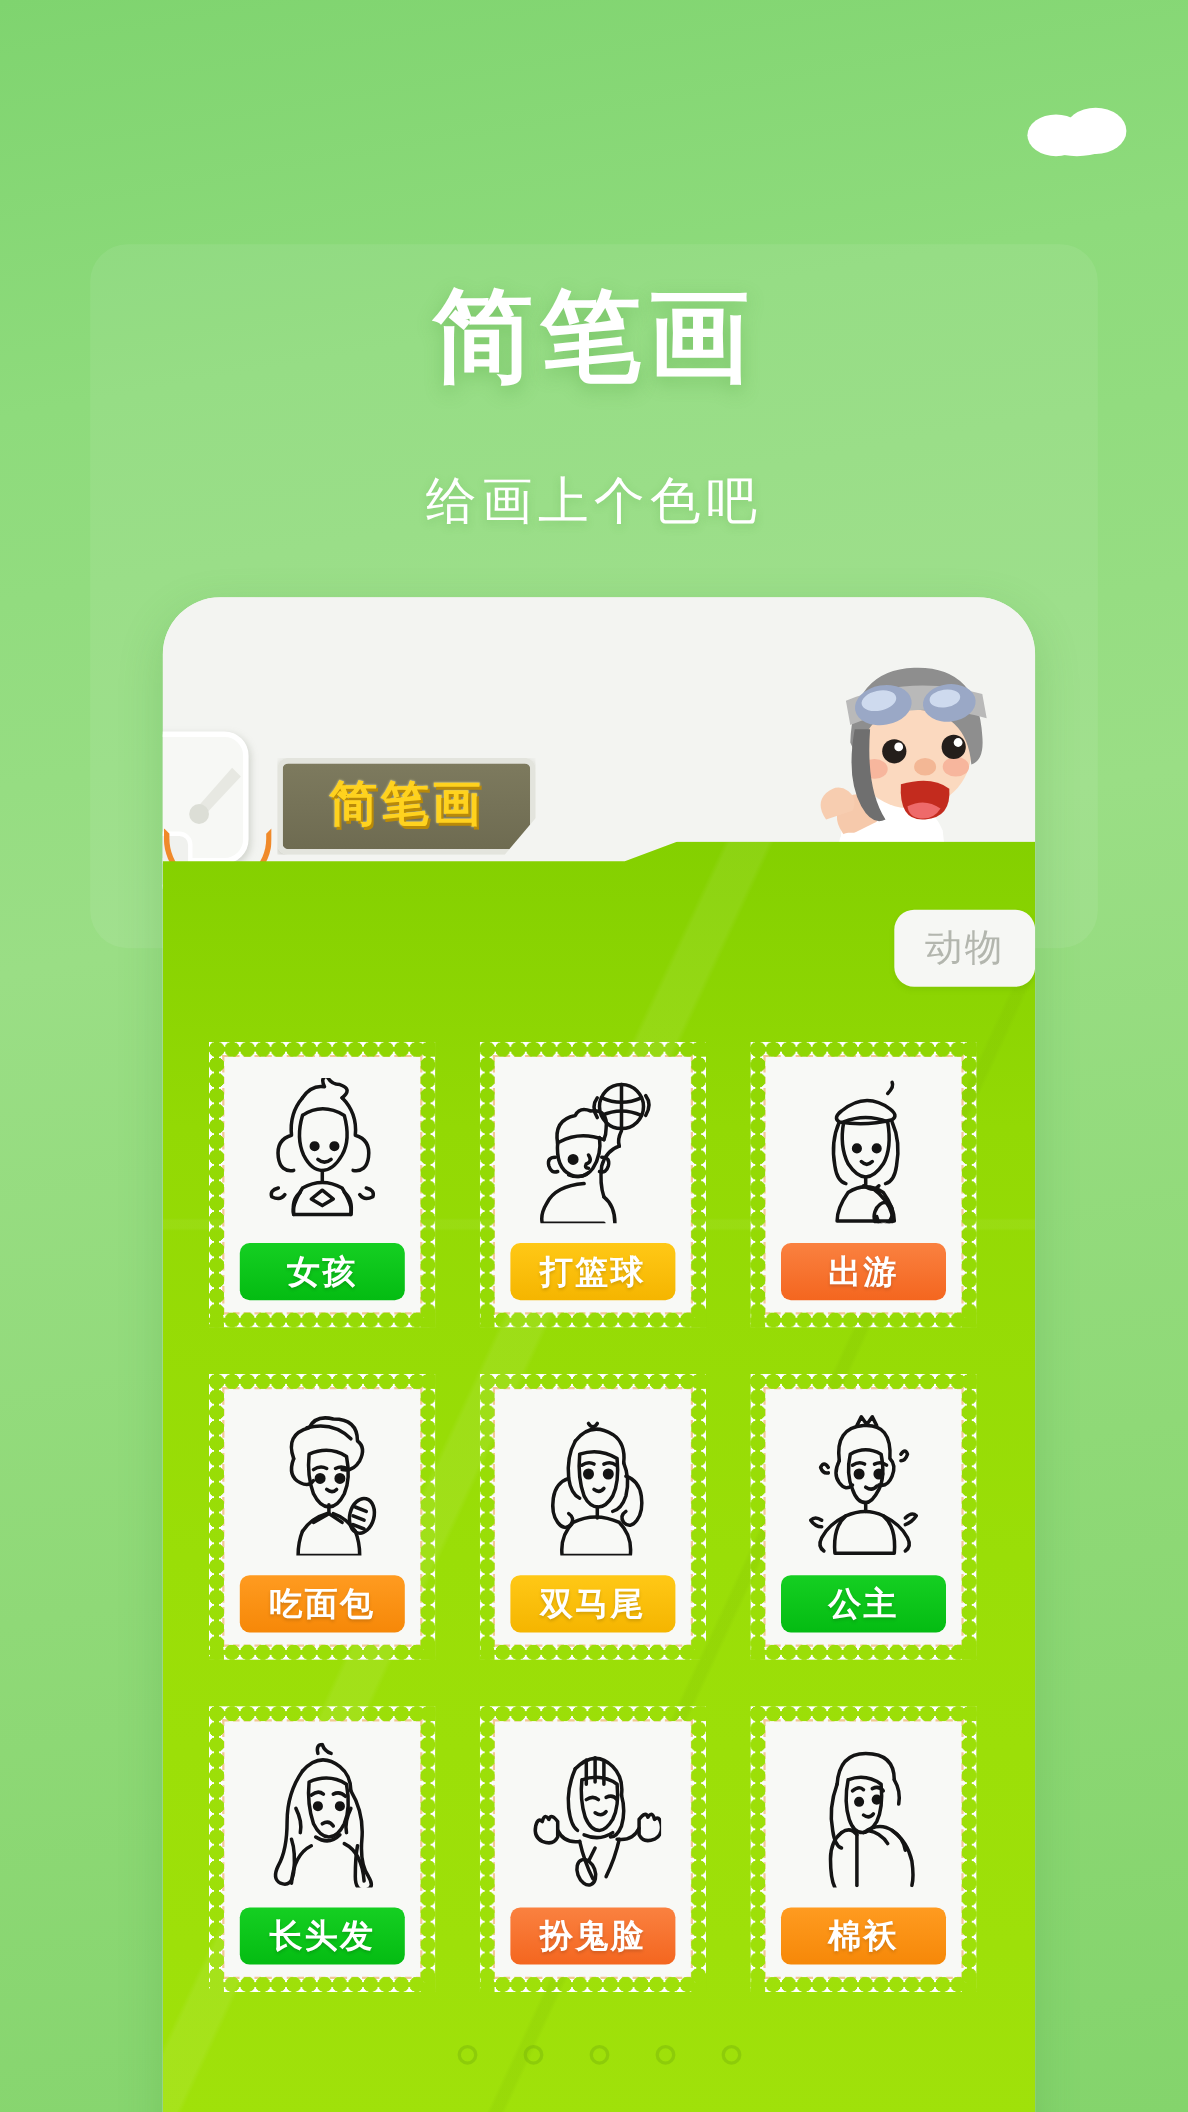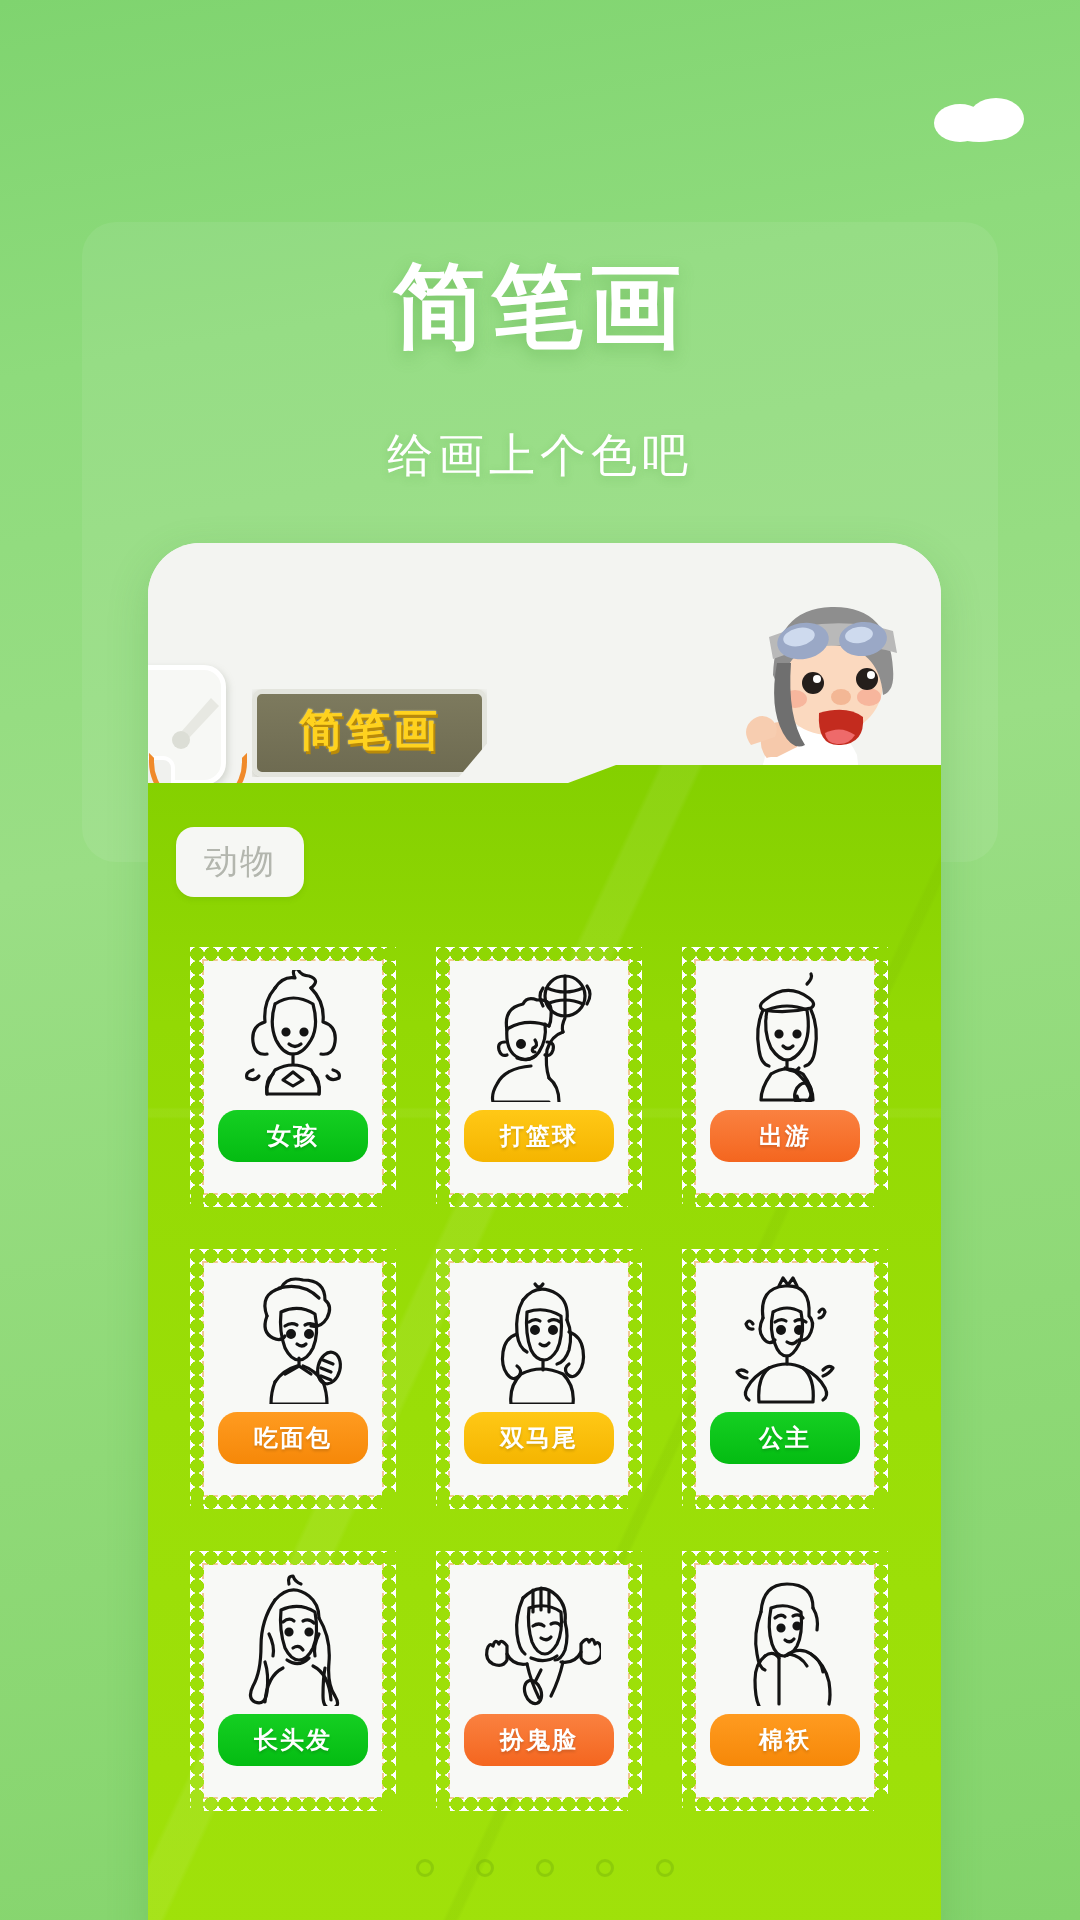--- a/index.html
+++ b/index.html
@@ -114,21 +114,21 @@
     content:""; position:absolute; inset:0;
     background:
       linear-gradient(115deg, transparent 38%, rgba(255,255,255,0.07) 38.4%, rgba(255,255,255,0.07) 41%, transparent 41.4%),
       linear-gradient(115deg, transparent 62%, rgba(120,180,0,0.16) 62.3%, rgba(120,180,0,0.16) 63%, transparent 63.3%),
       linear-gradient(0deg, transparent 70%, rgba(255,255,255,0.05) 70.2%, rgba(255,255,255,0.05) 70.8%, transparent 71%);
   }
 
   
   .chips {
     position: absolute; left: 0; right: 0; top: 62px;
-    display: flex; justify-content: space-between; gap: 62px; padding-left: 28px;
+    display: flex; justify-content: flex-end; gap: 62px;
   }
   .chip {
     width: 128px; height: 70px; border-radius: 18px;
     display: flex; align-items: center; justify-content: center;
     font-size: 34px; letter-spacing: 2px; font-weight: 500;
     background: #f6f7f4; color: #b3b6ae;
     box-shadow: 0 3px 5px rgba(90,150,10,0.18);
   }
   .chip.active {
     background: linear-gradient(180deg, #ff7a16 0%, #fa5d06 100%);
@@ -160,24 +160,24 @@
   }
   .card-inner {
     position: absolute; left: 12px; top: 12px; right: 12px; bottom: 12px;
     border: 2px dashed #f0c893;
     background: #f8f9f6;
     display: flex; flex-direction: column; align-items: center;
   }
   .card-art { flex: 1; display: flex; align-items: center; justify-content: center; width: 100%; }
   .card-art svg { display: block; }
   .card-label {
-    width: 150px; height: 52px; margin-bottom: 31px;
-    border-radius: 19px;
+    width: 150px; height: 52px; margin-bottom: 11px;
+    border-radius: 9px;
     display: flex; align-items: center; justify-content: center;
-    font-size: 24px; font-weight: 700; color: #ffffff; letter-spacing: 2px;
+    font-size: 30px; font-weight: 700; color: #ffffff; letter-spacing: 2px;
     text-shadow: 0 2px 3px rgba(0,0,0,0.16);
   }
   .lbl-green  { background: linear-gradient(180deg,#15cf22 0%,#04bc12 100%); }
   .lbl-yellow { background: linear-gradient(180deg,#ffc816 0%,#f5b500 100%); }
   .lbl-orange { background: linear-gradient(180deg,#ff9b20 0%,#f68808 100%); }
   .lbl-deep   { background: linear-gradient(180deg,#fa8140 0%,#f4661f 100%); }
 
   
   .dots {
     position: absolute; left: 0; right: 0; bottom: 68px;

